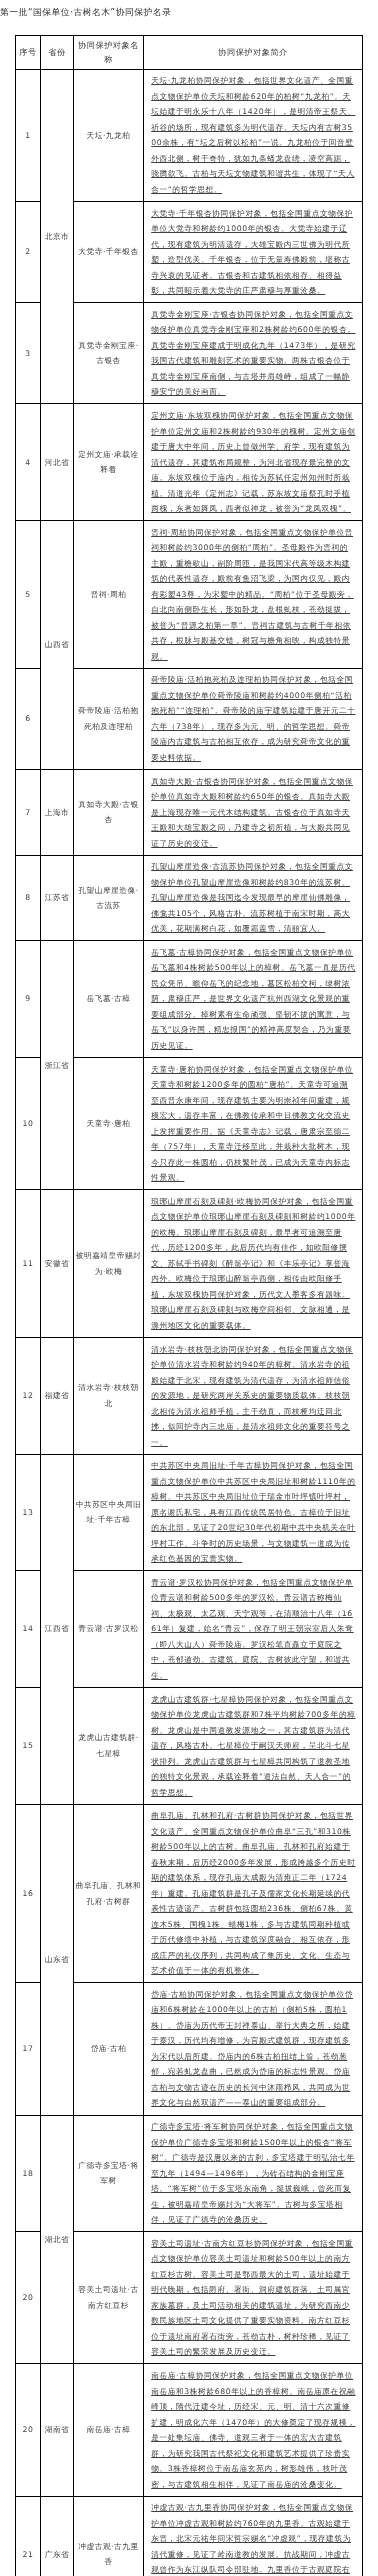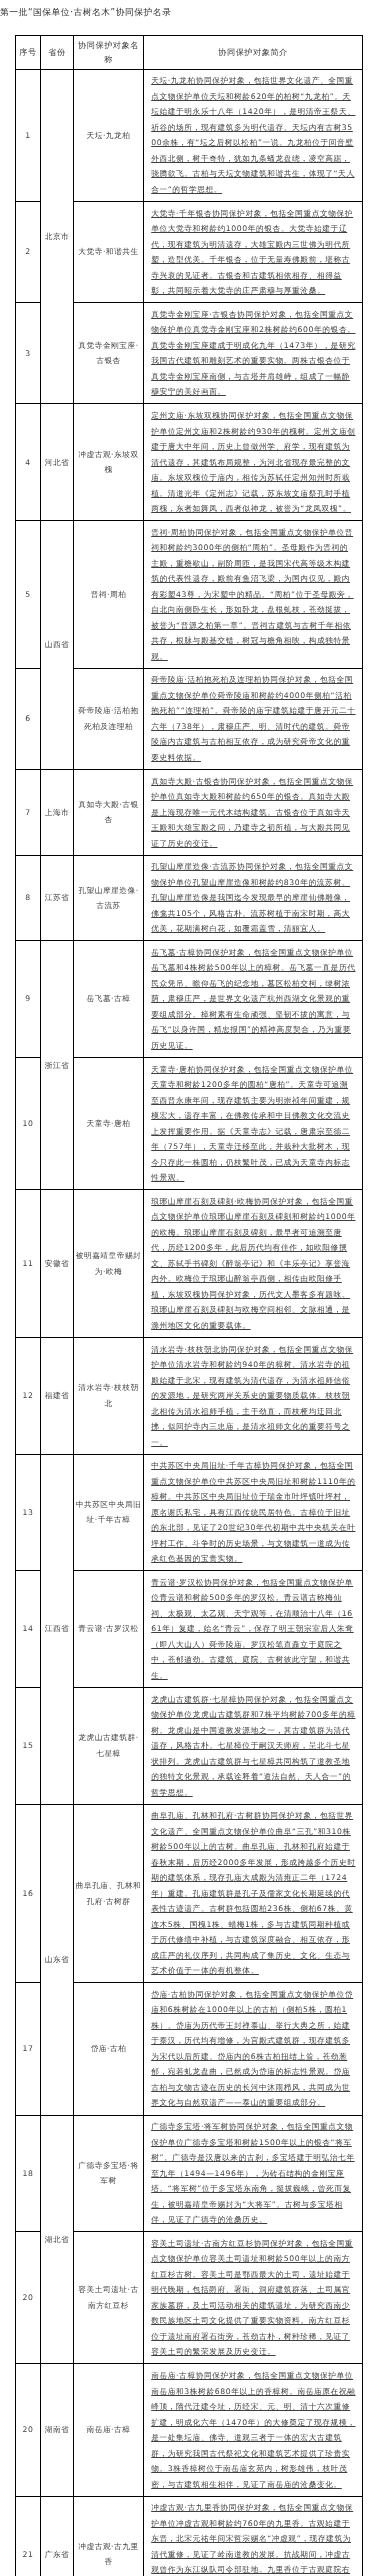--- a/index.html
+++ b/index.html
@@ -81,44 +81,44 @@
     </thead>
     <tbody id="rows-body">
         <tr>
           <td class="c-no">1</td>
           <td class="c-prov" rowspan="3">北京市</td>
           <td class="c-name">天坛·九龙柏</td>
           <td class="c-intro">天坛·九龙柏协同保护对象，包括世界文化遗产、全国重点文物保护单位天坛和树龄620年的柏树“九龙柏”。天坛始建于明永乐十八年（1420年），是明清帝王祭天、祈谷的场所，现有建筑多为明代遗存。天坛内有古树3500余株，有“坛之后树以松柏”一说。九龙柏位于回音壁外西北侧，树干奇特，犹如九条蟠龙盘绕，凌空高踞，骁腾欲飞。古柏与天坛文物建筑和谐共生，体现了“天人合一”的哲学思想。</td>
         </tr>
         <tr>
           <td class="c-no">2</td>
-          <td class="c-name">大觉寺·和谐共生</td>
+          <td class="c-name">大觉寺·千年银杏</td>
           <td class="c-intro">大觉寺·千年银杏协同保护对象，包括全国重点文物保护单位大觉寺和树龄约1000年的银杏。大觉寺始建于辽代，现有建筑为明清遗存，大雄宝殿内三世佛为明代所塑，造型优美。千年银杏，位于无量寿佛殿前，堪称古寺兴衰的见证者。古银杏和古建筑相依相存、相得益彰，共同昭示着大觉寺的庄严肃穆与厚重沧桑。</td>
         </tr>
         <tr>
           <td class="c-no">3</td>
           <td class="c-name">真觉寺金刚宝座·古银杏</td>
           <td class="c-intro">真觉寺金刚宝座·古银杏协同保护对象，包括全国重点文物保护单位真觉寺金刚宝座和2株树龄约600年的银杏。真觉寺金刚宝座建成于明成化九年（1473年），是研究我国古代建筑和雕刻艺术的重要实物。两株古银杏位于真觉寺金刚宝座南侧，与古塔并肩雄峙，组成了一幅静穆安宁的美好画面。</td>
         </tr>
         <tr>
           <td class="c-no">4</td>
           <td class="c-prov" rowspan="1">河北省</td>
-          <td class="c-name">冲虚古观·东坡双槐</td>
+          <td class="c-name">定州文庙·承载诠释着</td>
           <td class="c-intro">定州文庙·东坡双槐协同保护对象，包括全国重点文物保护单位定州文庙和2株树龄约930年的槐树。定州文庙创建于唐大中年间，历史上曾做州学、府学，现有建筑为清代遗存，其建筑布局规整，为河北省现存最完整的文庙。东坡双槐位于庙内，相传为苏轼任定州知州时所栽植。清道光年《定州志》记载，苏东坡文庙祭孔时手植两槐，东者如舞凤，西者似神龙，被誉为“龙凤双槐”。</td>
         </tr>
         <tr>
           <td class="c-no">5</td>
           <td class="c-prov" rowspan="2">山西省</td>
           <td class="c-name">晋祠·周柏</td>
           <td class="c-intro">晋祠·周柏协同保护对象，包括全国重点文物保护单位晋祠和树龄约3000年的侧柏“周柏”。圣母殿作为晋祠的主殿，重檐歇山，副阶周匝，是我国宋代高等级木构建筑的代表性遗存，殿前有鱼沼飞梁，为国内仅见，殿内有彩塑43尊，为宋塑中的精品。“周柏”位于圣母殿旁，自北向南侧卧生长，形如卧龙，盘根虬枝，苍劲挺拔，被誉为“晋源之柏第一章”。晋祠古建筑与古树千年相依共存，根脉与殿基交错，树冠与檐角相映，构成独特景观。</td>
         </tr>
         <tr>
           <td class="c-no">6</td>
           <td class="c-name">舜帝陵庙·活柏抱死柏及连理柏</td>
-          <td class="c-intro">舜帝陵庙·活柏抱死柏及连理柏协同保护对象，包括全国重点文物保护单位舜帝陵庙和树龄约4000年侧柏“活柏抱死柏”“连理柏”。舜帝陵的庙宇建筑始建于唐开元二十六年（738年），肃穆庄严、明、清时代的建筑。舜帝陵庙内古建筑与古柏相互依存，成为研究舜帝文化的重要史料依据。</td>
+          <td class="c-intro">舜帝陵庙·活柏抱死柏及连理柏协同保护对象，包括全国重点文物保护单位舜帝陵庙和树龄约4000年侧柏“活柏抱死柏”“连理柏”。舜帝陵的庙宇建筑始建于唐开元二十六年（738年），现存多为元、明、的哲学思想。舜帝陵庙内古建筑与古柏相互依存，成为研究舜帝文化的重要史料依据。</td>
         </tr>
         <tr>
           <td class="c-no">7</td>
           <td class="c-prov" rowspan="1">上海市</td>
           <td class="c-name">真如寺大殿·古银杏</td>
           <td class="c-intro">真如寺大殿·古银杏协同保护对象，包括全国重点文物保护单位真如寺大殿和树龄约650年的银杏。真如寺大殿是上海现存唯一元代木结构建筑。古银杏位于真如寺天王殿和大雄宝殿之间，乃建寺之初所植，与大殿共同见证了历史的变迁。</td>
         </tr>
         <tr>
           <td class="c-no">8</td>
           <td class="c-prov" rowspan="1">江苏省</td>

